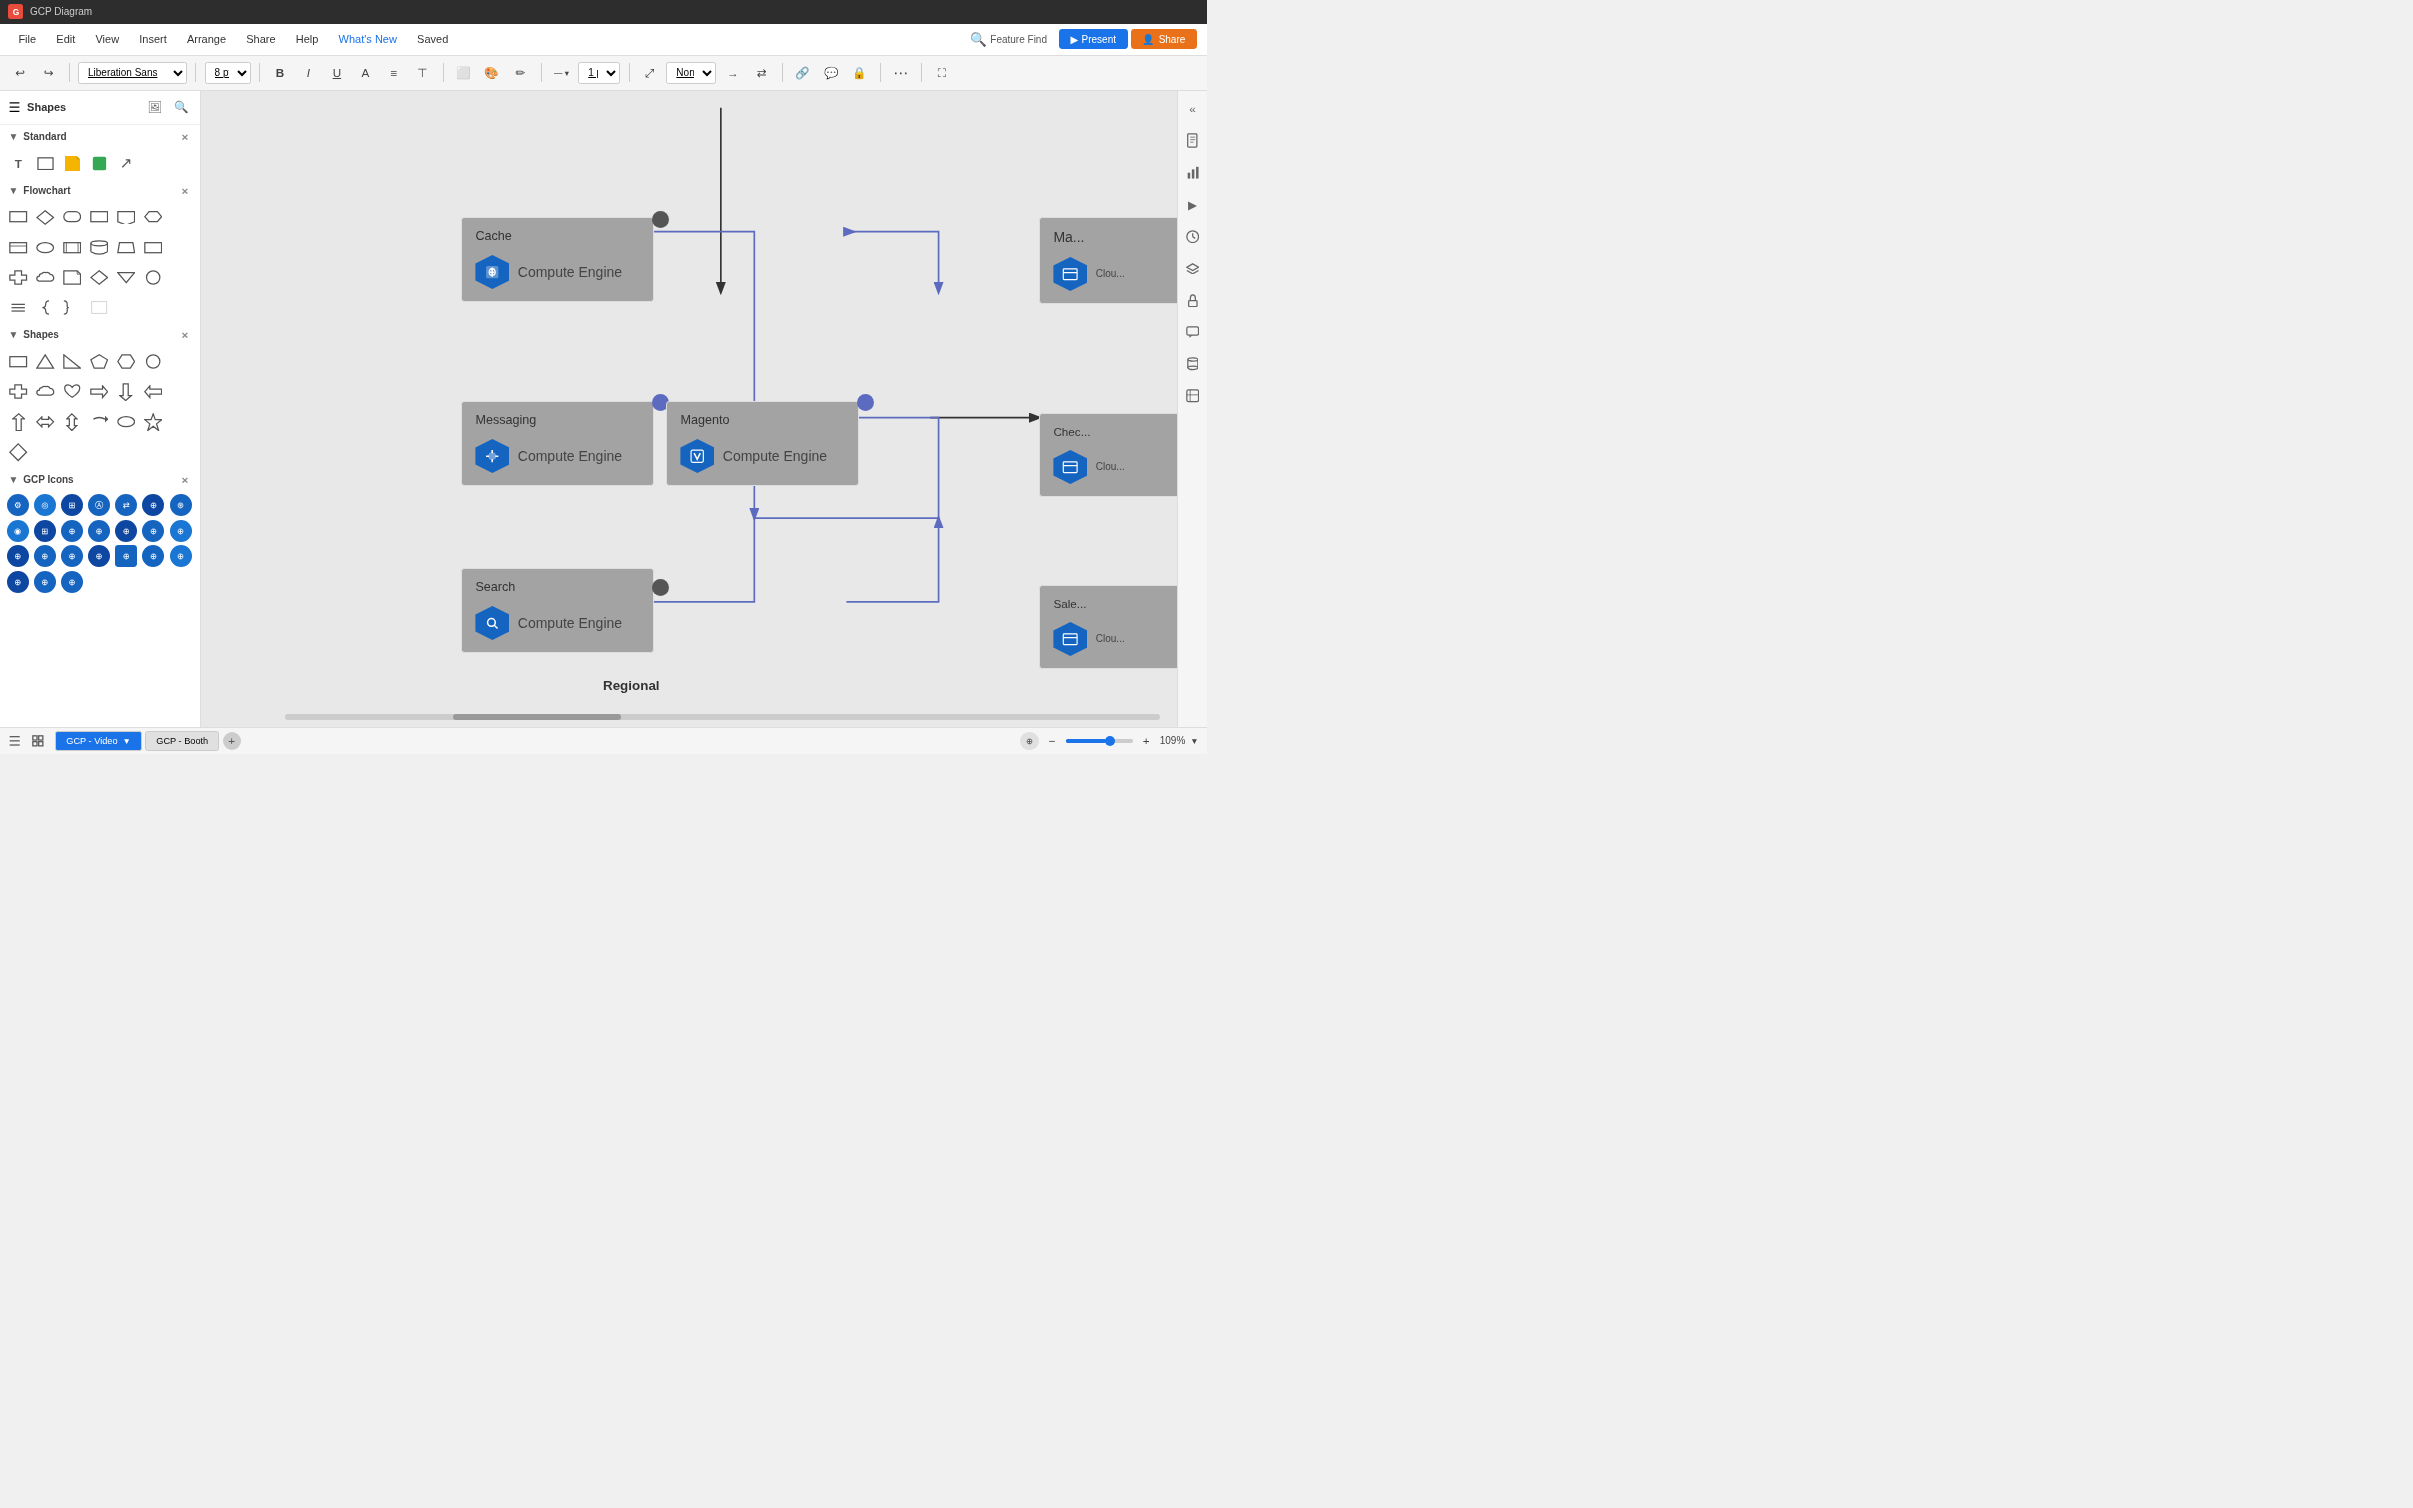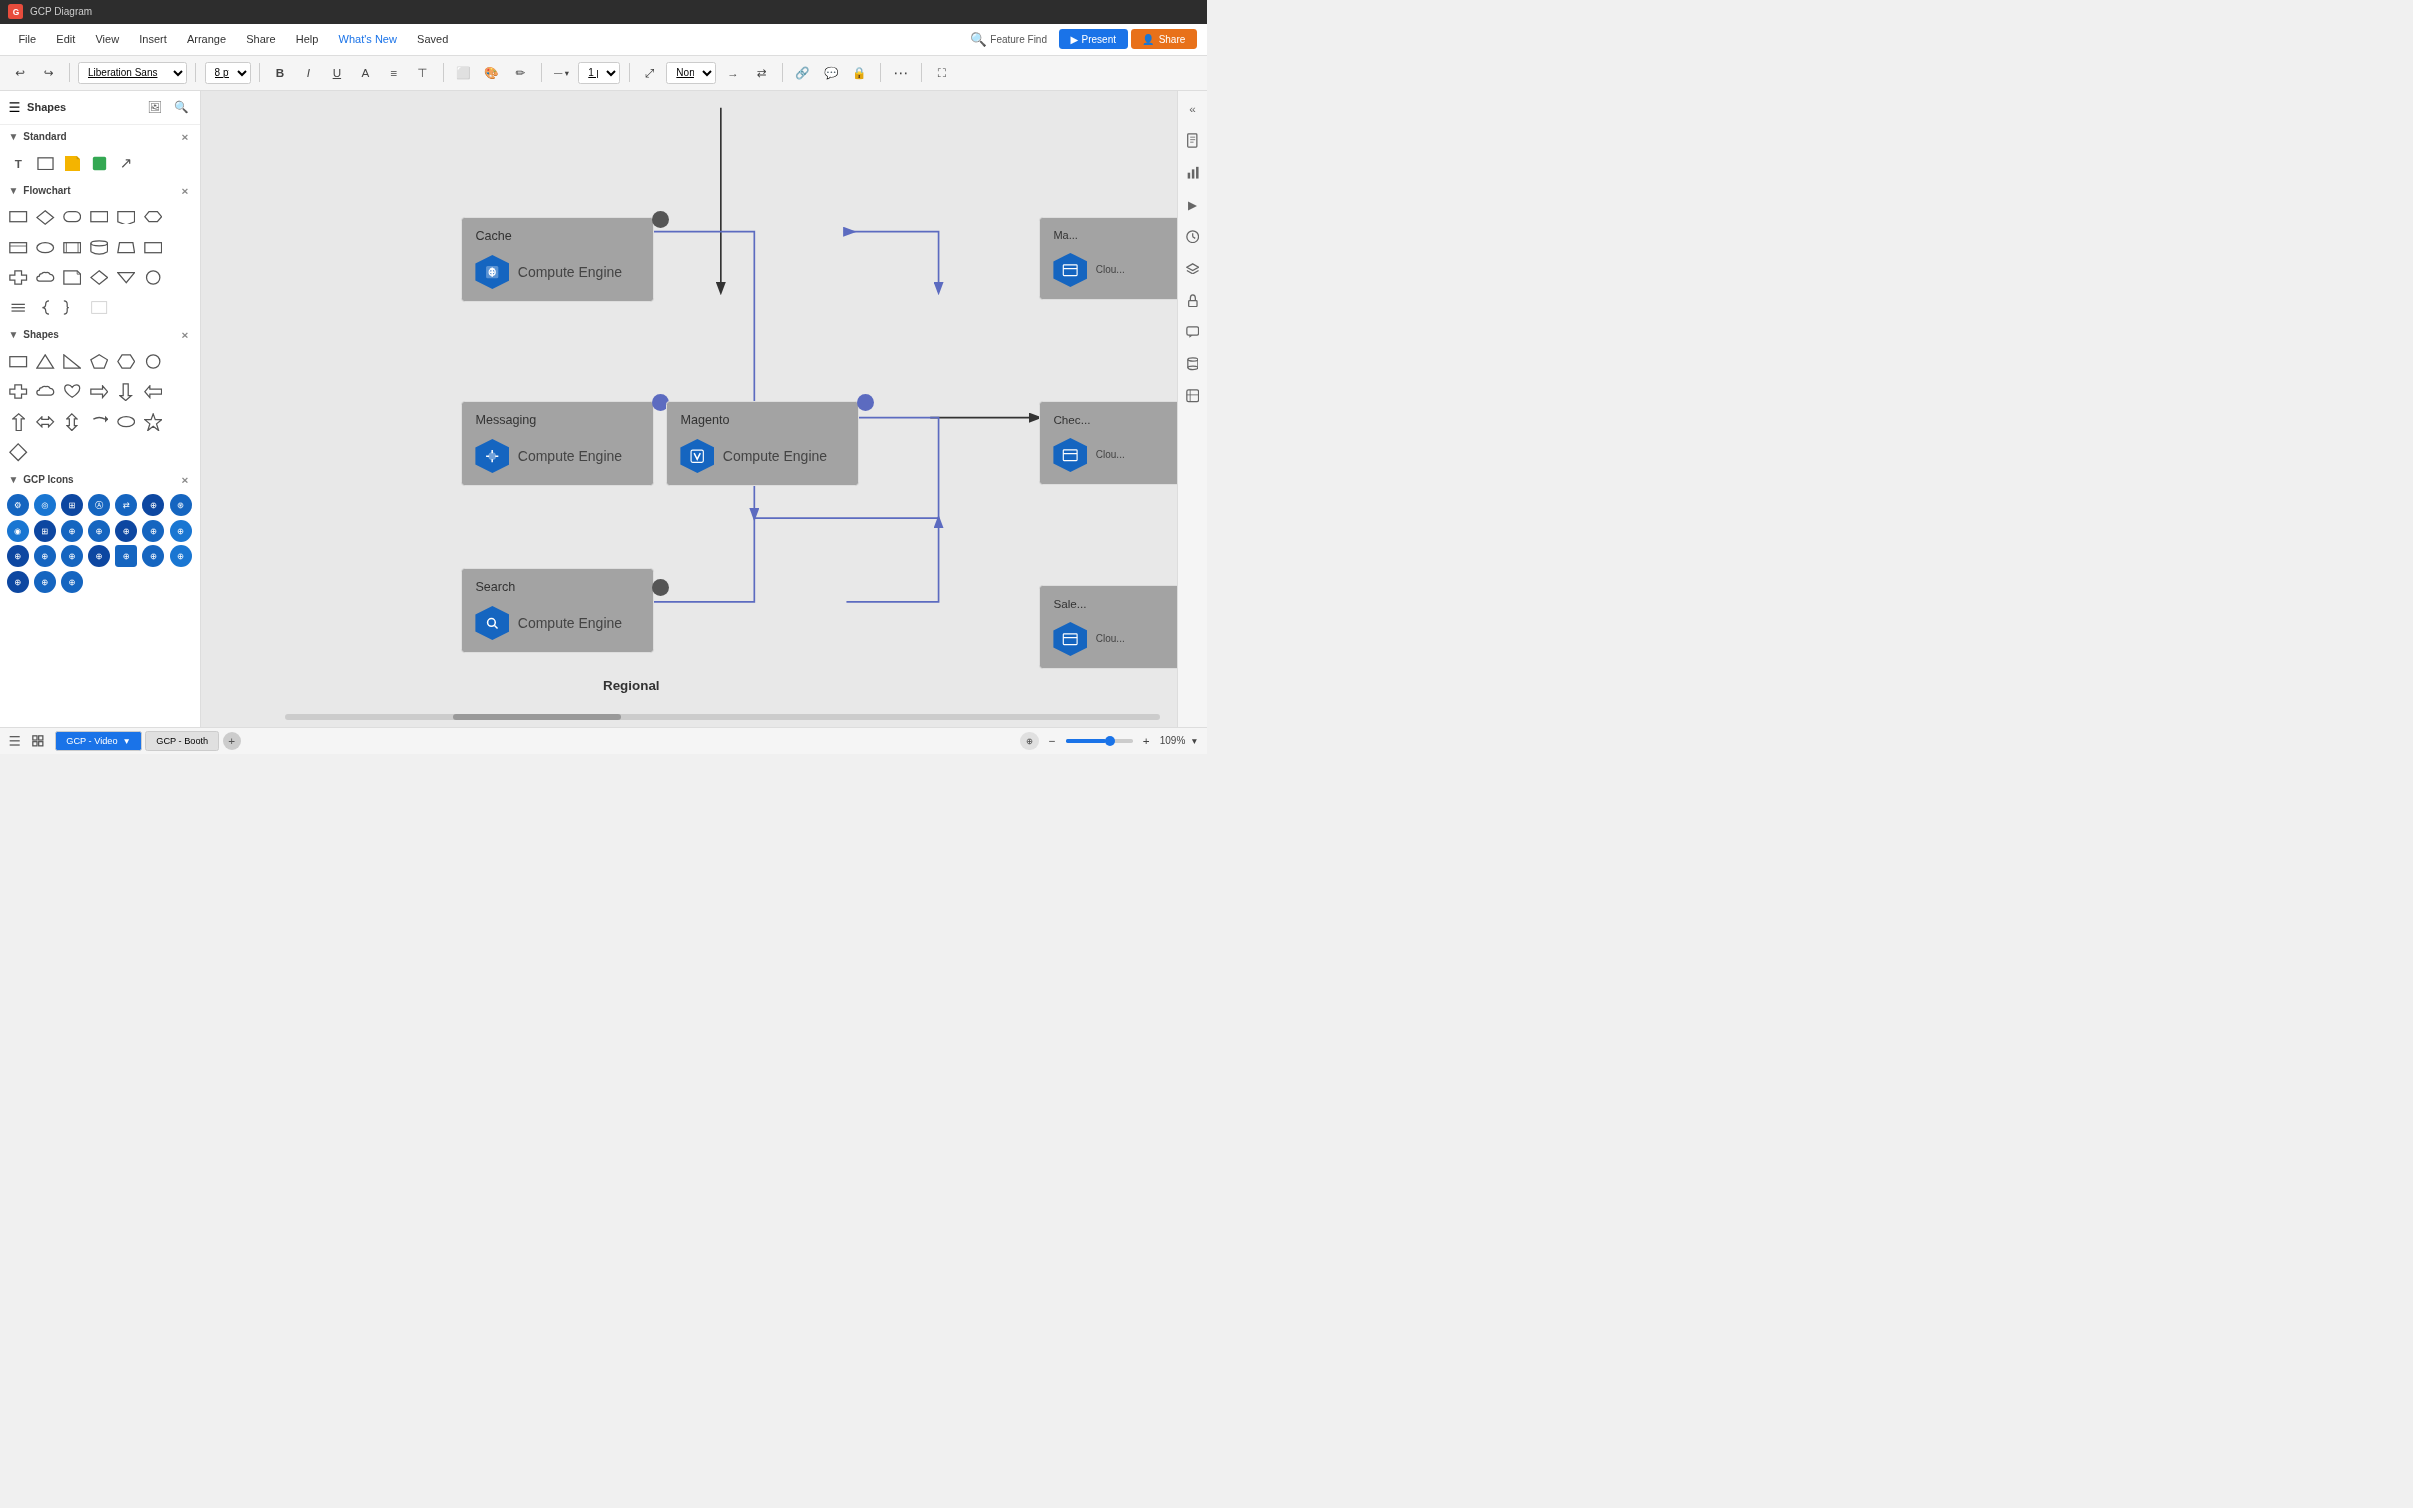--- a/index.html
+++ b/index.html
@@ -799,33 +799,33 @@
               <path d="M8,8 L12,16 L16,8" stroke="white" stroke-width="2" fill="none"></path>
             </svg>
         </div>
         <span class="node-label">Compute Engine</span>
       </div>
     </div>
 
     <div class="node-dot blue" style="left:656px; top:303px;"></div>
 
     <div class="diagram-node" style="left:838px; top:126px; width:134px; overflow:hidden;">
-      <div class="node-title" style="font-size:11px;">Ma...</div>
+      <div class="node-title" style="font-size:14px;">Ma...</div>
       <div class="node-content">
         <div class="gcp-hex-icon">
           <svg viewBox="0 0 24 24" fill="white">
               <rect x="3" y="5" width="18" height="14" rx="1" fill="none" stroke="white" stroke-width="1.5"></rect>
               <line x1="3" y1="10" x2="21" y2="10" stroke="white" stroke-width="1.5"></line>
             </svg>
         </div>
         <span class="node-label" style="font-size:10px;">Clou...</span>
       </div>
     </div>
 
-    <div class="diagram-node" style="left:838px; top:310px; width:134px; overflow:hidden;">
+    <div class="diagram-node" style="left:838px; top:322px; width:134px; overflow:hidden;">
       <div class="node-title" style="font-size:11.7px;">Chec...</div>
       <div class="node-content">
         <div class="gcp-hex-icon">
           <svg viewBox="0 0 24 24" fill="white">
               <rect x="3" y="5" width="18" height="14" rx="1" fill="none" stroke="white" stroke-width="1.5"></rect>
               <line x1="3" y1="10" x2="21" y2="10" stroke="white" stroke-width="1.5"></line>
             </svg>
         </div>
         <span class="node-label" style="font-size:10px;">Clou...</span>
       </div>

